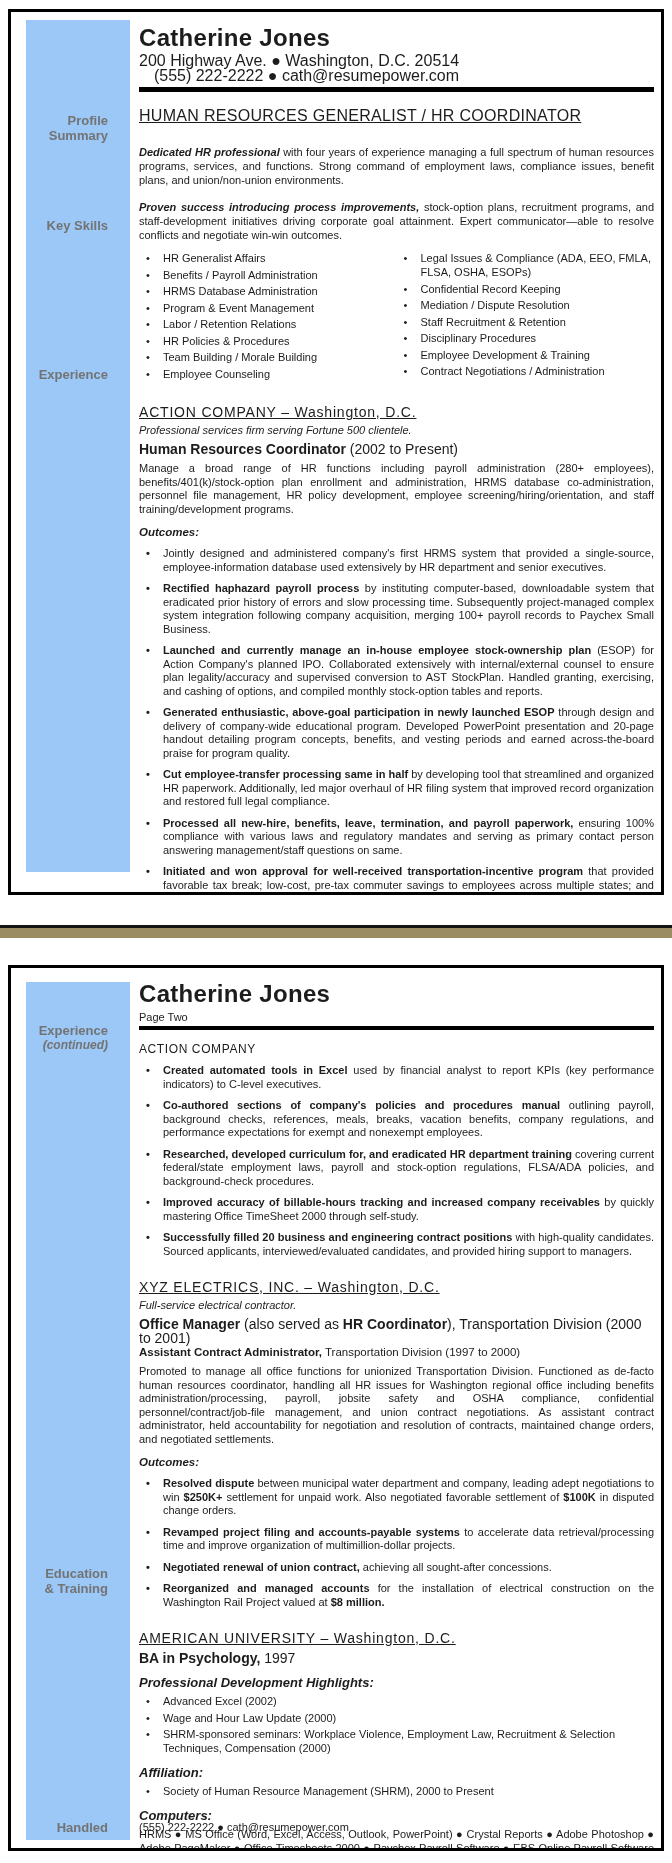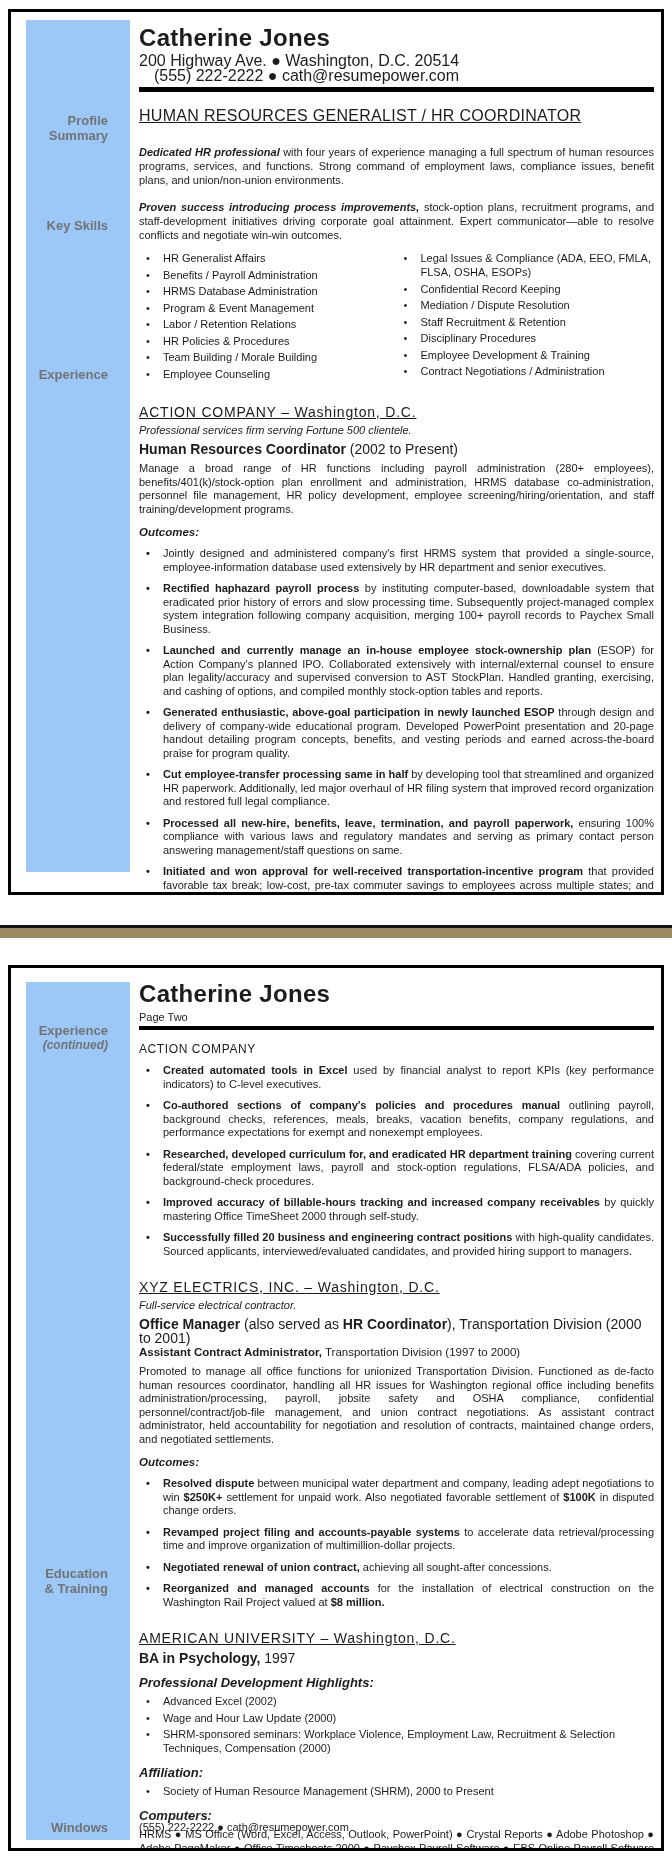--- a/index.html
+++ b/index.html
@@ -126,21 +126,21 @@
   <div class="bluecol"></div>
 
   <div class="side-label" style="top:55px;">
     <div>Experience</div>
     <div class="cont">(continued)</div>
   </div>
   <div class="side-label" style="top:598px;">
     <div>Education</div>
     <div>&amp; Training</div>
   </div>
-  <div class="side-label" style="top:852px;">Windows</div>
+  <div class="side-label" style="top:852px;">Handled</div>
 
   <div class="content">
     <div class="hdr-row">
       <div class="h-name">Catherine Jones</div>
       <div class="pagetwo">Page Two</div>
     </div>
     <div class="rule"></div>
 
     <div class="company-plain">ACTION COMPANY</div>
 

